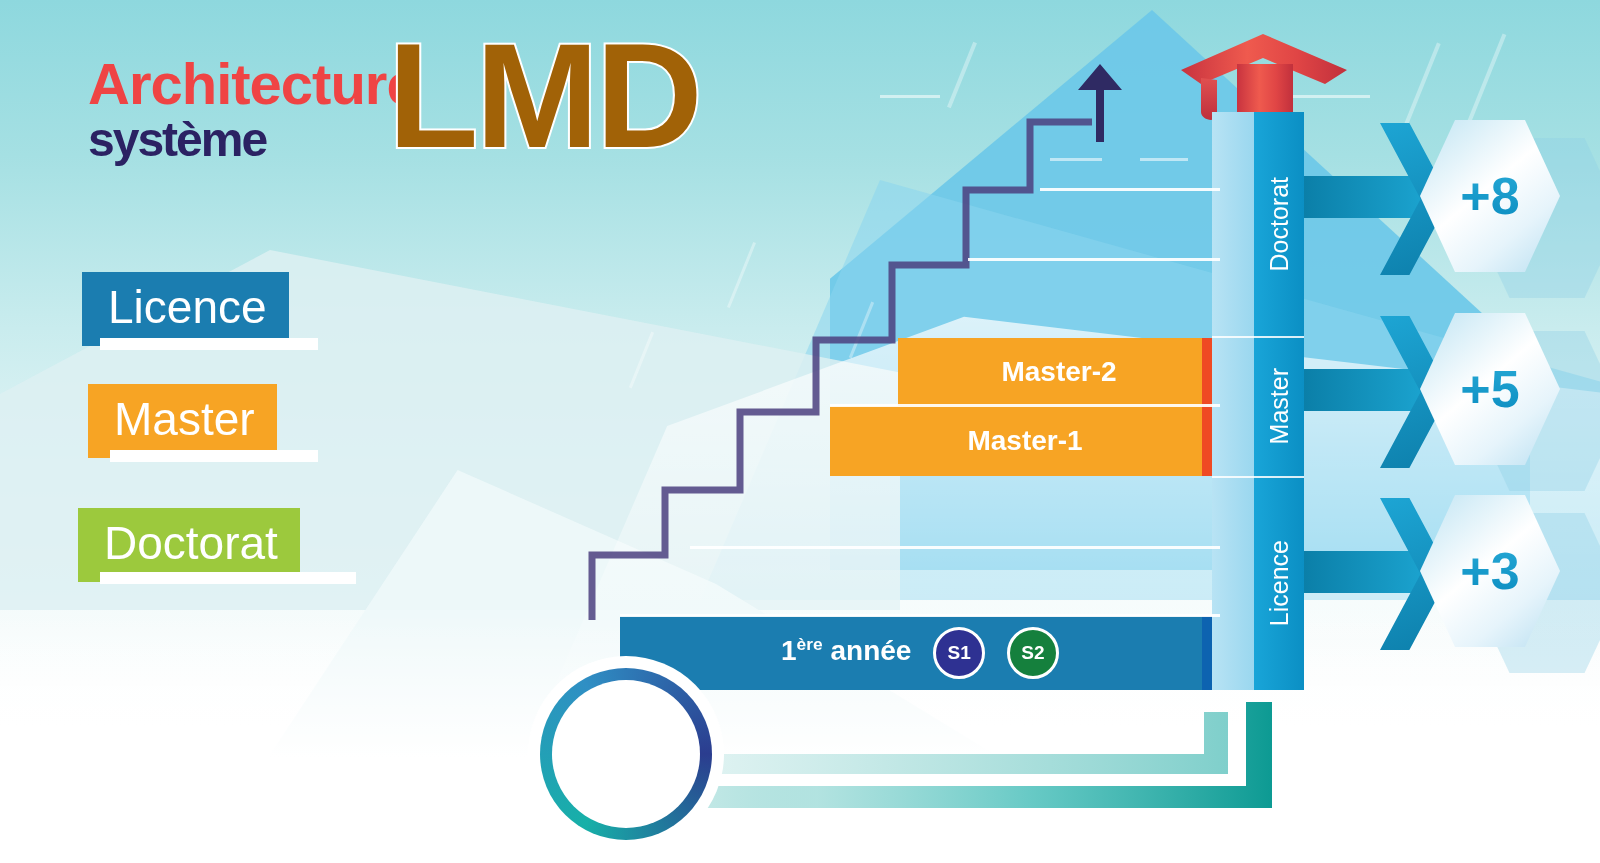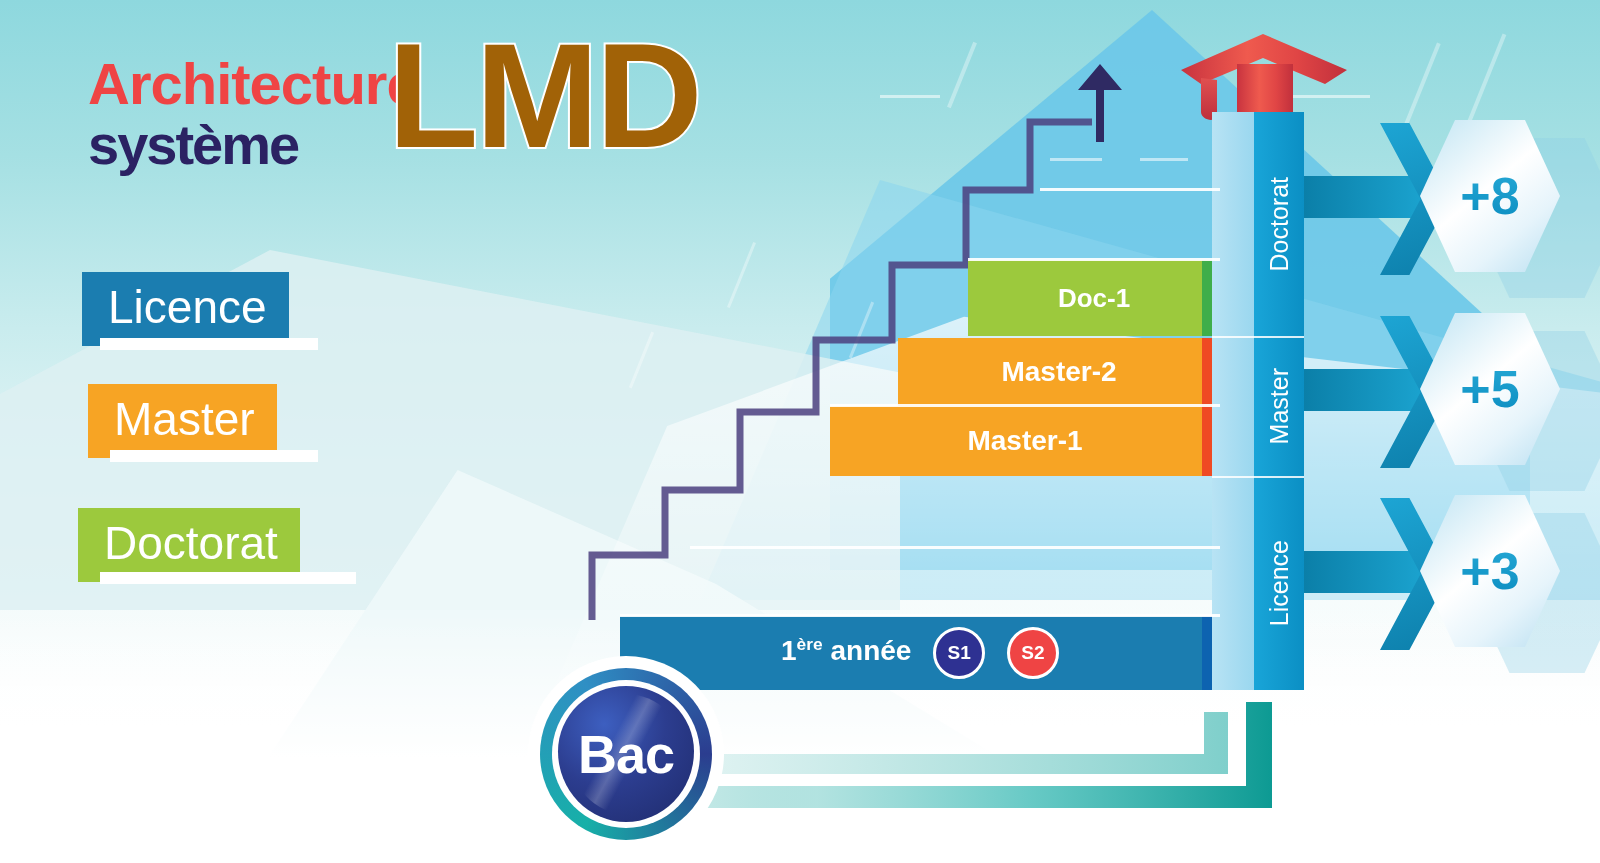--- a/index.html
+++ b/index.html
@@ -29,21 +29,21 @@
     background:linear-gradient(180deg,rgba(255,255,255,.75),rgba(255,255,255,.05));
     clip-path:polygon(0% 100%, 12% 30%, 40% 4%, 100% 22%, 100% 100%);}
   .bg-white-floor{position:absolute;left:0;bottom:0;width:1600px;height:250px;
     background:linear-gradient(180deg,rgba(255,255,255,0),#ffffff 58%);}
   .dash{position:absolute;border-top:3px solid rgba(255,255,255,.55);}
   .diag{position:absolute;background:rgba(255,255,255,.35);}
 
   
   .hl-wrap{position:absolute;left:88px;top:50px;width:780px;height:170px;}
   .hl-a{position:absolute;left:0;top:0;font-size:58px;font-weight:bold;color:#ef4444;letter-spacing:-1px;}
-  .hl-b{position:absolute;left:0;top:62px;font-size:56px;font-weight:bold;color:#2b2263;letter-spacing:-2px;}
+  .hl-b{position:absolute;left:0;top:62px;font-size:48px;font-weight:bold;color:#2b2263;letter-spacing:-2px;}
   .hl-lmd{position:absolute;left:388px;top:22px;font-size:148px;font-weight:bold;color:#a16207;
     letter-spacing:-3px;line-height:1;
     -webkit-text-stroke:4px #ffffff;paint-order:stroke fill;}
 
   
   .lg{position:absolute;color:#fff;font-size:46px;line-height:1;
       padding:12px 22px 16px 26px;white-space:nowrap;}
   .lg-sh{position:absolute;height:12px;background:#ffffff;}
   #lg-licence{left:82px;top:272px;background:#1b7db0;}
   #lg-licence-sh{left:100px;top:338px;width:218px;}
@@ -71,21 +71,21 @@
   .bar-green{background:#9cc93d;font-size:26px;}
   .bar-green .edge{background:#3fae4a;}
 
   sup{font-size:.62em;vertical-align:super;}
 
   
   .sbadge{width:46px;height:46px;border-radius:50%;border:3px solid #fff;
     display:inline-flex;align-items:center;justify-content:center;
     font-size:19px;font-weight:bold;color:#fff;margin-left:14px;vertical-align:middle;}
   #s1{background:#2e3192;}
-  #s2{background:#ef4444;}
+  #s2{background:#15803d;}
 
   
   .col-light{position:absolute;left:1212px;top:112px;width:42px;height:578px;
     background:linear-gradient(90deg,#b8e3f4,#9ad7ef);}
   .col-dark{position:absolute;left:1254px;top:112px;width:50px;height:578px;
     background:linear-gradient(90deg,#19a5d8,#0b8fc4);}
   .col-label{position:absolute;left:1254px;width:50px;color:#fff;font-size:25px;
     display:flex;align-items:center;justify-content:center;}
   .col-label span{writing-mode:vertical-rl;transform:rotate(180deg);white-space:nowrap;}
   .col-div{position:absolute;left:1212px;width:92px;height:2px;background:rgba(255,255,255,.85);z-index:4;}
@@ -188,24 +188,20 @@
           <stop offset="100%" stop-color="#bf2f3c"></stop>
       </linearGradient>
     </defs>
     <path d="M6 42 L88 6 L172 42 L150 56 L88 30 L26 56 Z" fill="url(#capg)"></path>
     <path d="M26 50 L26 84 C26 92 42 96 42 86 L42 52 Z" fill="url(#tassg)"></path>
     <path d="M62 36 L118 36 L118 100 L62 100 Z" fill="url(#capg)"></path>
   </svg>
 
 
 
-  <div class="bar bar-green" style="left:968px;top:260px;width:252px;height:76px;">
-    <span class="edge"></span>
-    <span class="lbl">Doc-1</span>
-  </div>
 
   <div class="bar bar-orange" style="left:898px;top:338px;width:322px;height:68px;">
     <span class="edge"></span>
     <span class="lbl">Master-2</span>
   </div>
 
   <div class="bar bar-orange" style="left:830px;top:406px;width:390px;height:70px;">
     <span class="edge"></span>
     <span class="lbl">Master-1</span>
   </div>
@@ -282,18 +278,14 @@
         <stop offset="100%" stop-color="#7fcfcb"></stop>
       </linearGradient>
     </defs>
     <path d="M60 118 L672 118 L672 12 L646 12 L646 96 L40 96 Z" fill="url(#brkg1)"></path>
     <path d="M70 84 L628 84 L628 22 L604 22 L604 64 L52 64 Z" fill="url(#brkg2)"></path>
   </svg>
 
   <div class="bac-ring-out"></div>
   <div class="bac-ring-mid"></div>
   <div class="bac-ring-in"></div>
-  <div class="bac-core">
-    <span class="shine"></span>
-    <span class="txt">Bac</span>
-  </div>
 
 </div>
 
 </body></html>

